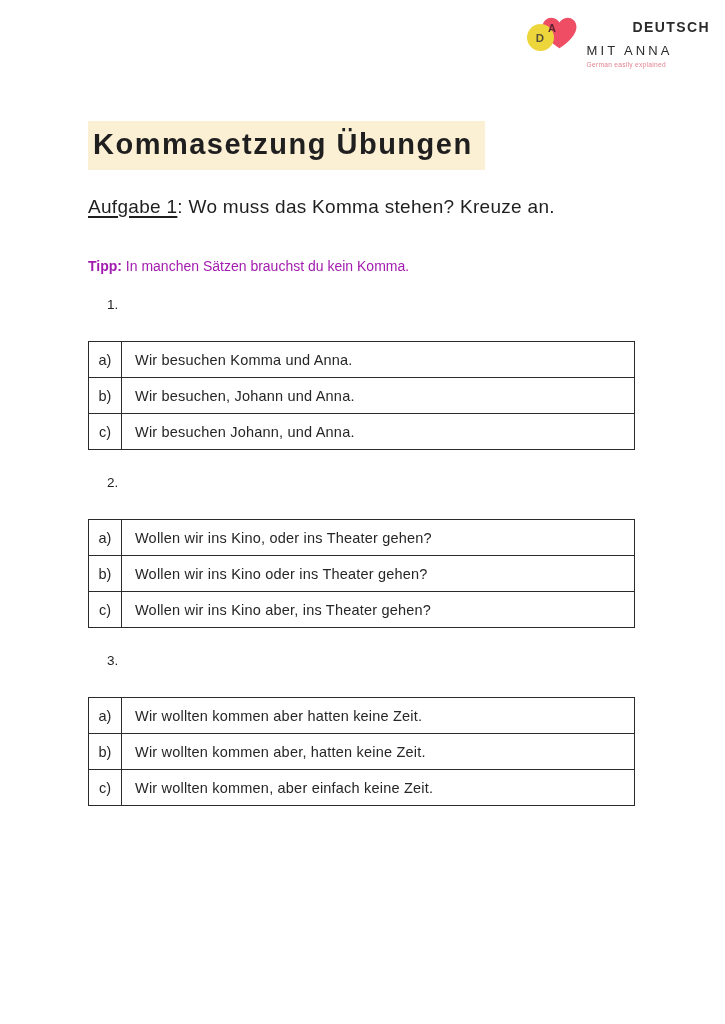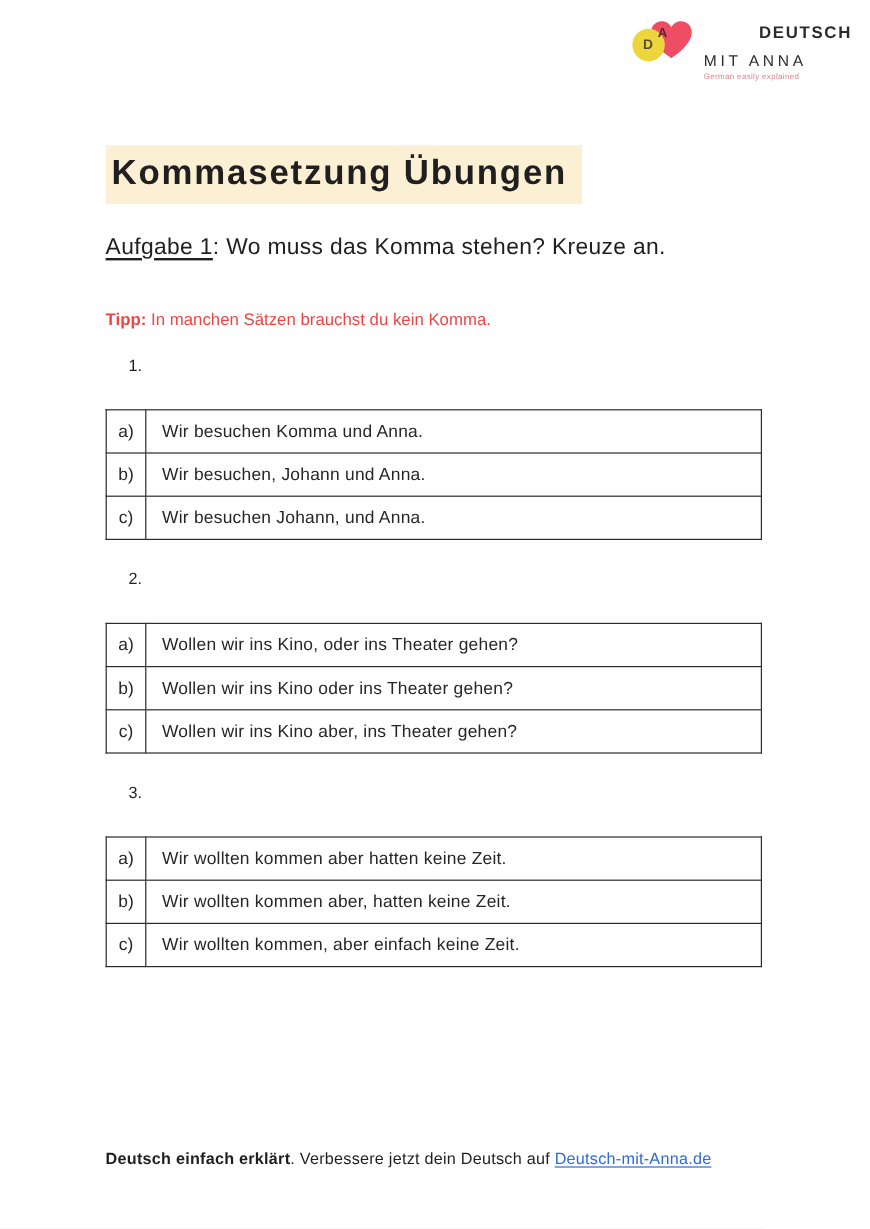--- a/index.html
+++ b/index.html
@@ -65,21 +65,21 @@
     position: absolute; top: 196px; left: 88px;
     font-size: 19px; font-weight: 500; letter-spacing: 0.3px; text-align: center;
   }
   .task-heading .underlined {
     text-decoration: underline;
     text-underline-offset: 3px;
     text-decoration-thickness: 1.5px;
   }
 
   
-  .tip { position: absolute; top: 258px; left: 88px; font-size: 14px; color: #ef4444; }
+  .tip { position: absolute; top: 258px; left: 88px; font-size: 14px; color: #a21caf; }
   .tip .tip-label { font-weight: 700; }
 
   
   .exercises { position: absolute; top: 297px; left: 88px; width: 547px; }
   .exercise { margin-bottom: 25px; }
   .ex-number {
     margin-left: 19px;
     margin-bottom: 29px;
     font-size: 13.5px;
     color: #1f1f1f;
@@ -198,15 +198,14 @@
             </tr>
             <tr>
               <td class="cell-letter">c)</td>
               <td class="cell-text">Wir wollten kommen, aber einfach keine Zeit.</td>
             </tr>
           </tbody>
       </table>
     </div>
   </section>
 
-  <footer class="footer"><span class="footer-bold">Deutsch einfach erklärt</span><span>. Verbessere jetzt dein Deutsch auf </span><a class="footer-link">Deutsch-mit-Anna.de</a></footer>
 
 </div>
 
 </body></html>

